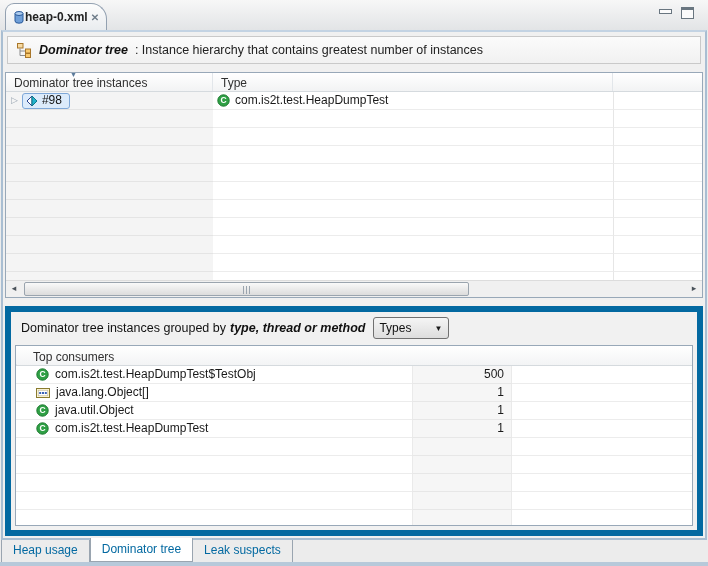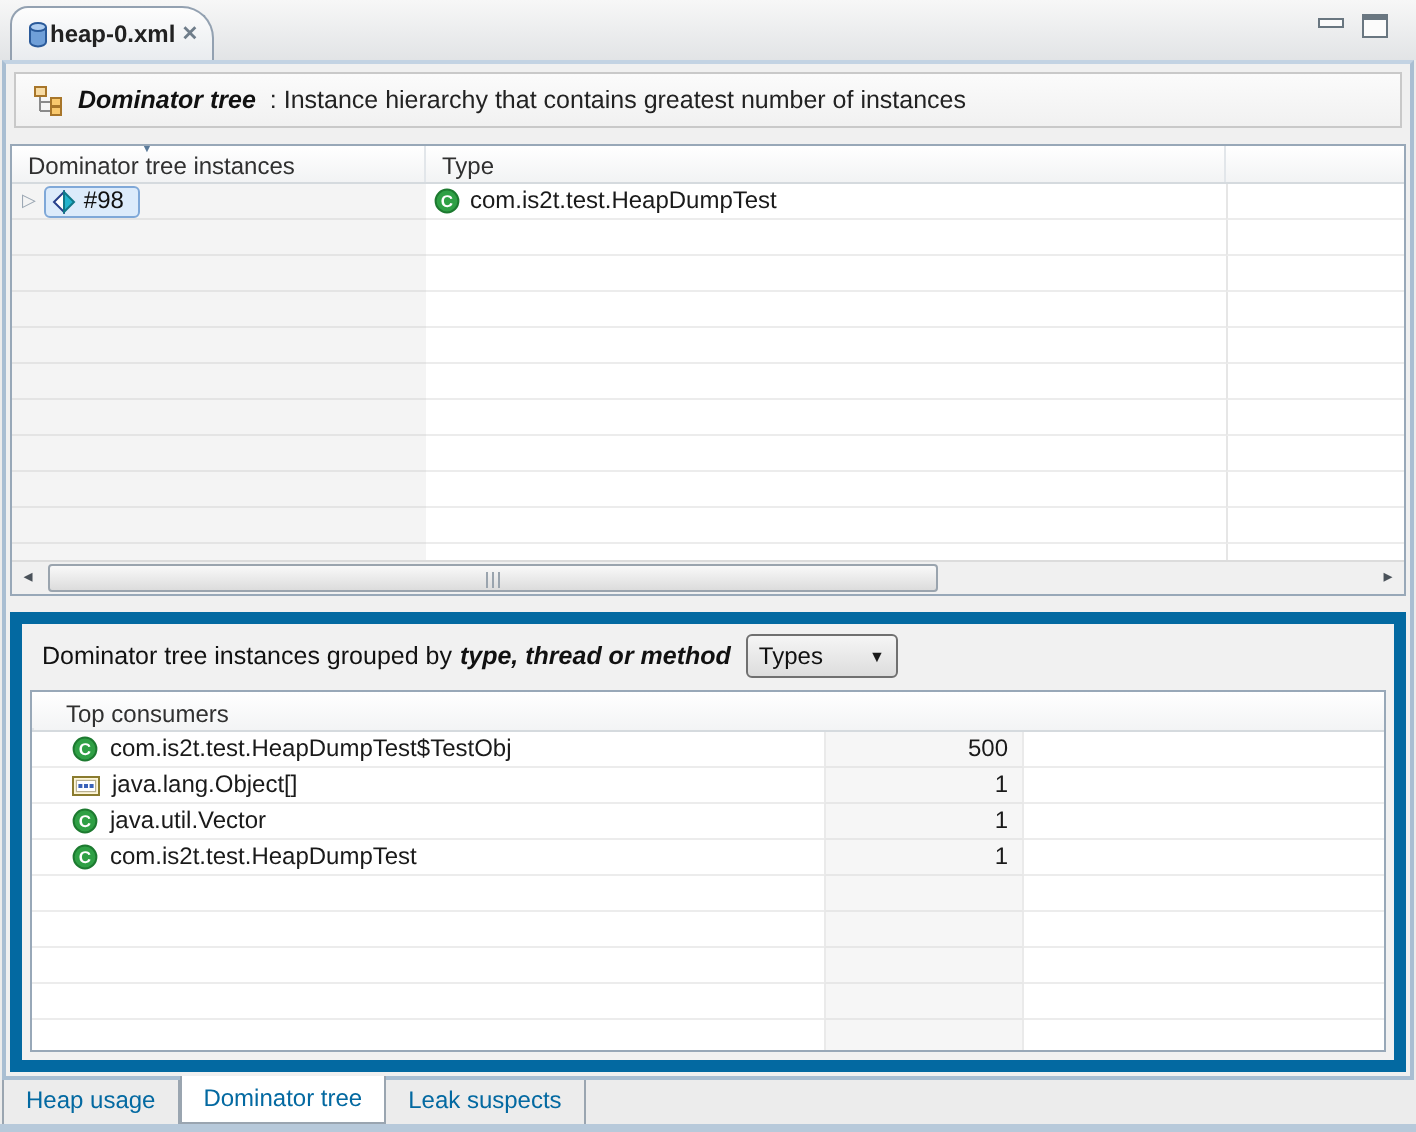--- a/index.html
+++ b/index.html
@@ -305,21 +305,21 @@
           <div class="lcell c3"></div>
         </div>
         <div class="lrow">
           <div class="lcell c1">
             <span class="icon">
               <svg width="13" height="13" viewBox="0 0 13 13">
                   <circle cx="6.5" cy="6.5" r="5.7" fill="#2fa045" stroke="#1d7a30"></circle>
                   <text x="6.5" y="9.4" font-size="8.5" font-weight="bold" fill="#ffffff" text-anchor="middle">C</text>
                 </svg>
             </span>
-            <span>java.util.Vector</span>
+            <span>java.util.Object</span>
           </div>
           <div class="lcell c2">1</div>
           <div class="lcell c3"></div>
         </div>
         <div class="lrow">
           <div class="lcell c1">
             <span class="icon">
               <svg width="13" height="13" viewBox="0 0 13 13">
                   <circle cx="6.5" cy="6.5" r="5.7" fill="#2fa045" stroke="#1d7a30"></circle>
                   <text x="6.5" y="9.4" font-size="8.5" font-weight="bold" fill="#ffffff" text-anchor="middle">C</text>

